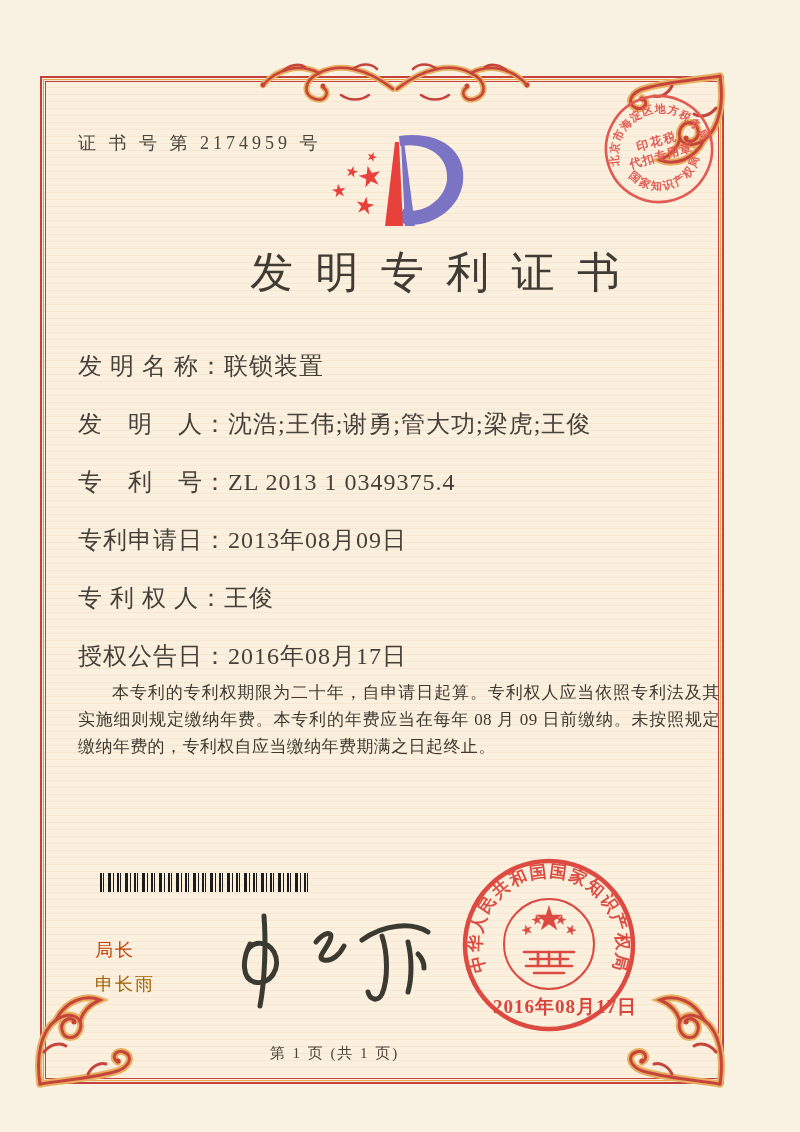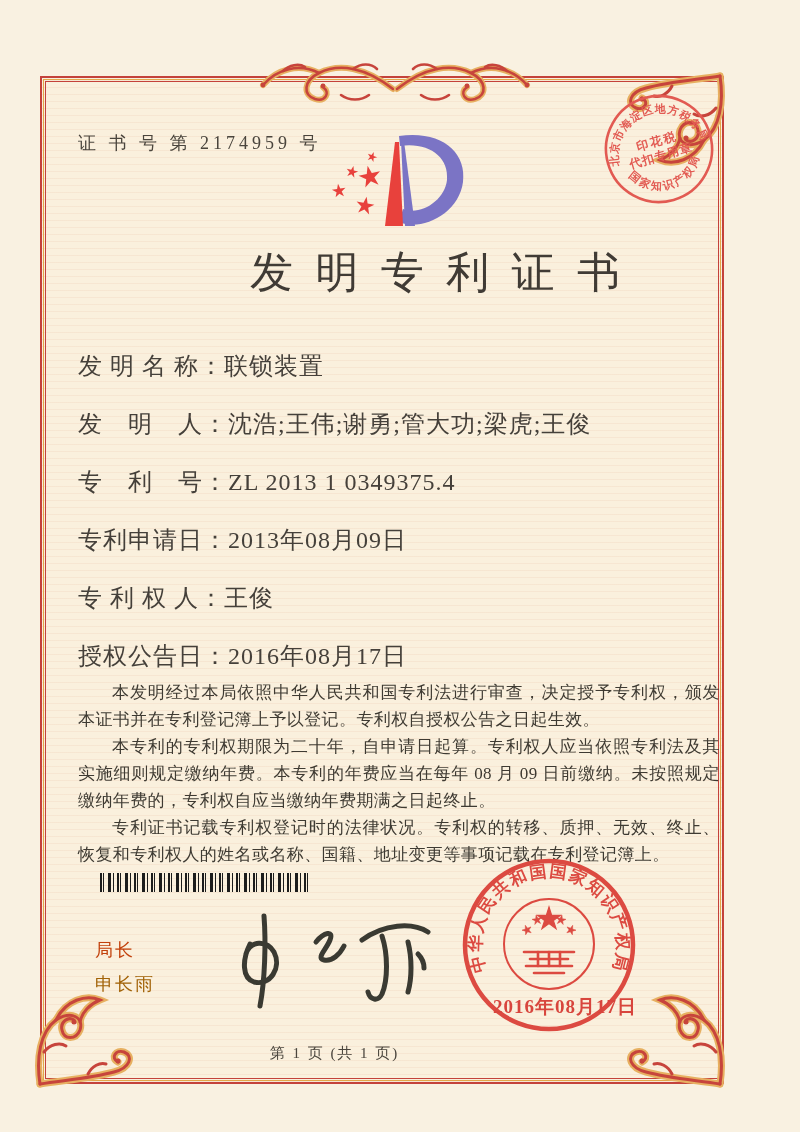--- a/index.html
+++ b/index.html
@@ -152,23 +152,21 @@
   </div>
   <div class="field-row" style="top:232px">
     <span class="field-label">专 利 权 人：</span><span class="field-value">王俊</span>
   </div>
   <div class="field-row" style="top:290px">
     <span class="field-label">授权公告日：</span><span class="field-value">2016年08月17日</span>
   </div>
 </div>
 
 <div class="abs body-text">
-  <p>本发明经过本局依照中华人民共和国专利法进行审查，决定授予专利权，颁发本证书并在专利登记簿上予以登记。专利权自授权公告之日起生效。</p>
   <p>本专利的专利权期限为二十年，自申请日起算。专利权人应当依照专利法及其实施细则规定缴纳年费。本专利的年费应当在每年 08 月 09 日前缴纳。未按照规定缴纳年费的，专利权自应当缴纳年费期满之日起终止。</p>
-  <p>专利证书记载专利权登记时的法律状况。专利权的转移、质押、无效、终止、恢复和专利权人的姓名或名称、国籍、地址变更等事项记载在专利登记簿上。</p>
 </div>
 
 <div class="abs barcode"></div>
 
 <div class="abs director-title">局长</div>
 <div class="abs director-name">申长雨</div>
 
 <svg class="abs" style="left:212px;top:902px" width="230" height="115" viewBox="0 0 230 115">
   <g fill="none" stroke="#3a3a32" stroke-width="5" stroke-linecap="round" stroke-linejoin="round">
     <path d="M38,42 C30,58 30,76 42,80 C58,84 70,66 62,50 C55,38 38,38 34,52"></path>

